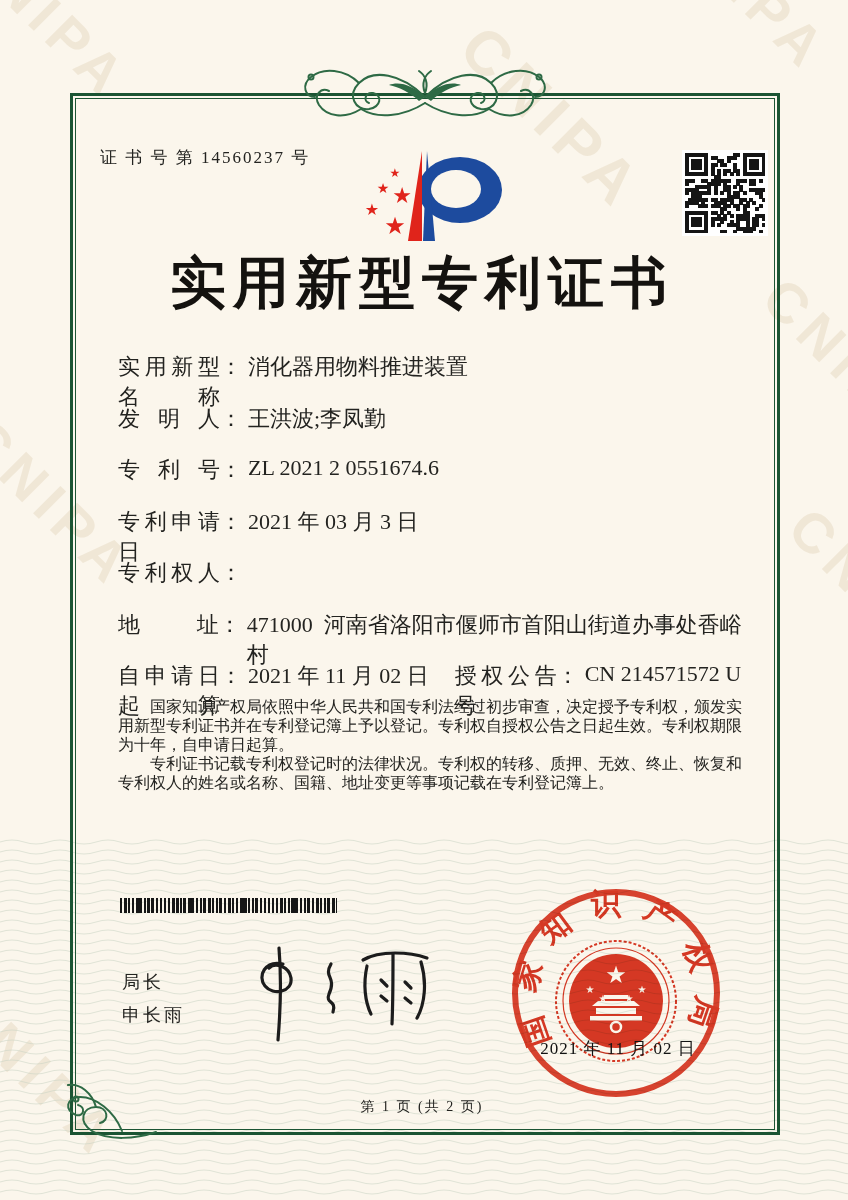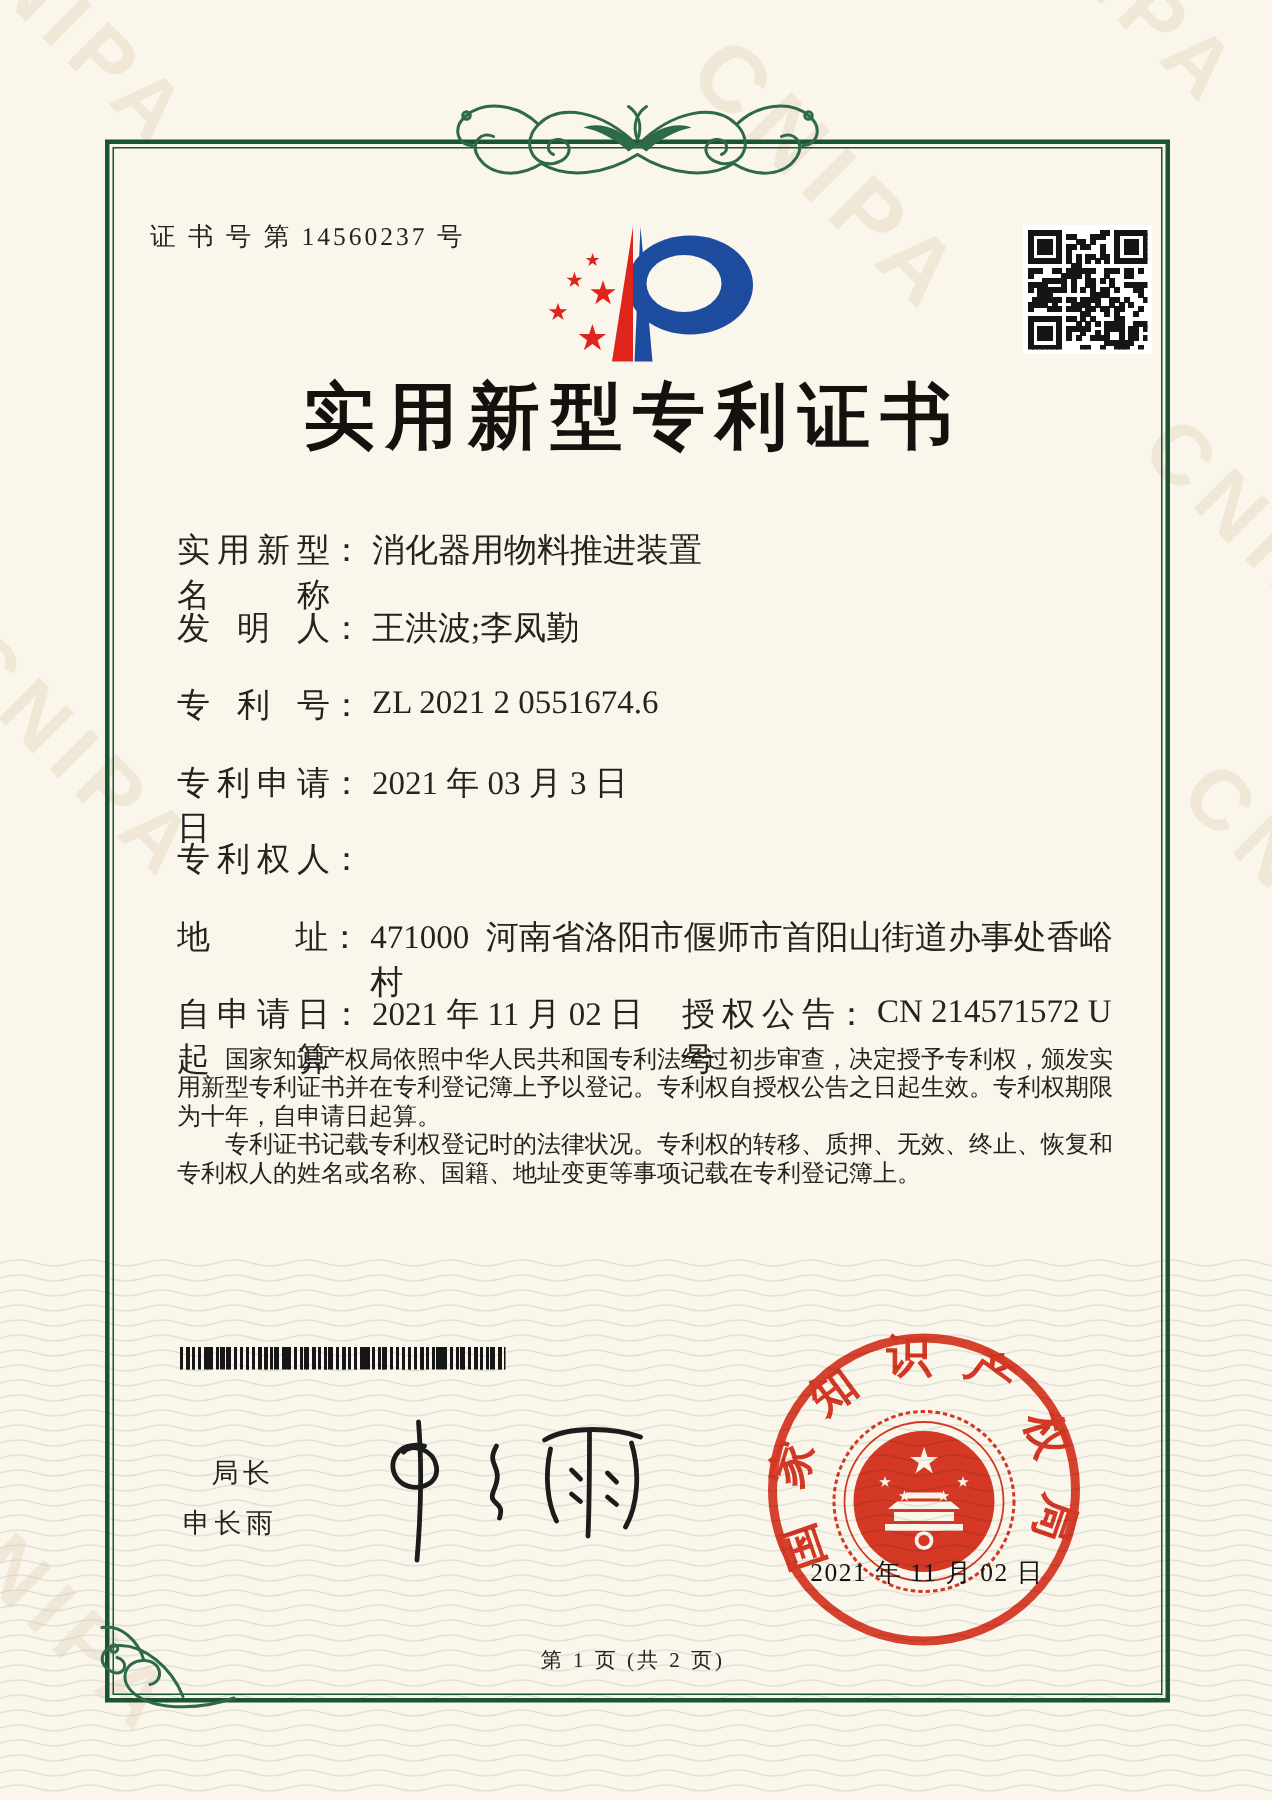--- a/index.html
+++ b/index.html
@@ -28,21 +28,21 @@
   .b-inner{position:absolute;inset:2px;border:1px solid #1b5433;}
   .orn-top{position:absolute;left:275px;top:56px;width:300px;height:80px;z-index:2;}
   .orn-bl{position:absolute;left:52px;top:1068px;width:110px;height:74px;z-index:2;}
 
   
   .cert-no{position:absolute;left:100px;top:146px;font-size:17px;letter-spacing:2px;z-index:2;}
   .logo{position:absolute;left:338px;top:140px;width:190px;height:115px;z-index:2;}
   .qr{position:absolute;left:682px;top:150px;width:86px;height:86px;background:#fff;
       padding:3px;box-sizing:border-box;z-index:2;}
   .title{position:absolute;left:70px;top:246px;width:704px;margin:0;text-align:center;
-         font-size:48px;font-weight:700;letter-spacing:7px;color:#14120f;z-index:2;}
+         font-size:56px;font-weight:700;letter-spacing:7px;color:#14120f;z-index:2;}
 
   
   .rows{position:absolute;left:118px;top:352px;width:640px;z-index:2;font-size:22px;}
   .row{height:51.5px;display:flex;align-items:flex-start;}
   .lbl{display:inline-block;width:102px;text-align:justify;text-align-last:justify;}
   .colon{display:inline-block;margin-right:6px;}
   .val{white-space:pre-wrap;}
   .pair2{margin-left:26px;}
 
   
@@ -52,21 +52,21 @@
 
   
   .barcode{position:absolute;left:120px;top:898px;width:217px;height:15px;z-index:2;
     background:
       repeating-linear-gradient(90deg,#161616 0 2px,transparent 2px 4px),
       repeating-linear-gradient(90deg,#161616 0 1px,transparent 1px 9px),
       repeating-linear-gradient(90deg,transparent 0 5px,#161616 5px 7px,transparent 7px 13px);}
 
   
   .director-title{position:absolute;left:122px;top:970px;font-size:18px;letter-spacing:3px;
-      font-family:"Liberation Sans","DejaVu Sans",sans-serif;z-index:2;margin-left:19px;}
+      font-family:"Liberation Sans","DejaVu Sans",sans-serif;z-index:2;}
   .director-name{position:absolute;left:122px;top:1003px;font-size:18px;letter-spacing:3px;
       font-family:"Liberation Sans","DejaVu Sans",sans-serif;z-index:2;}
   .sign{position:absolute;left:235px;top:942px;width:215px;height:105px;z-index:2;}
 
   
   .seal{position:absolute;left:505px;top:882px;width:222px;height:222px;z-index:3;
         mix-blend-mode:multiply;}
   .seal-date{position:absolute;left:518px;top:1037px;width:200px;text-align:center;
         font-size:17px;letter-spacing:1px;color:#121212;z-index:4;}
 

